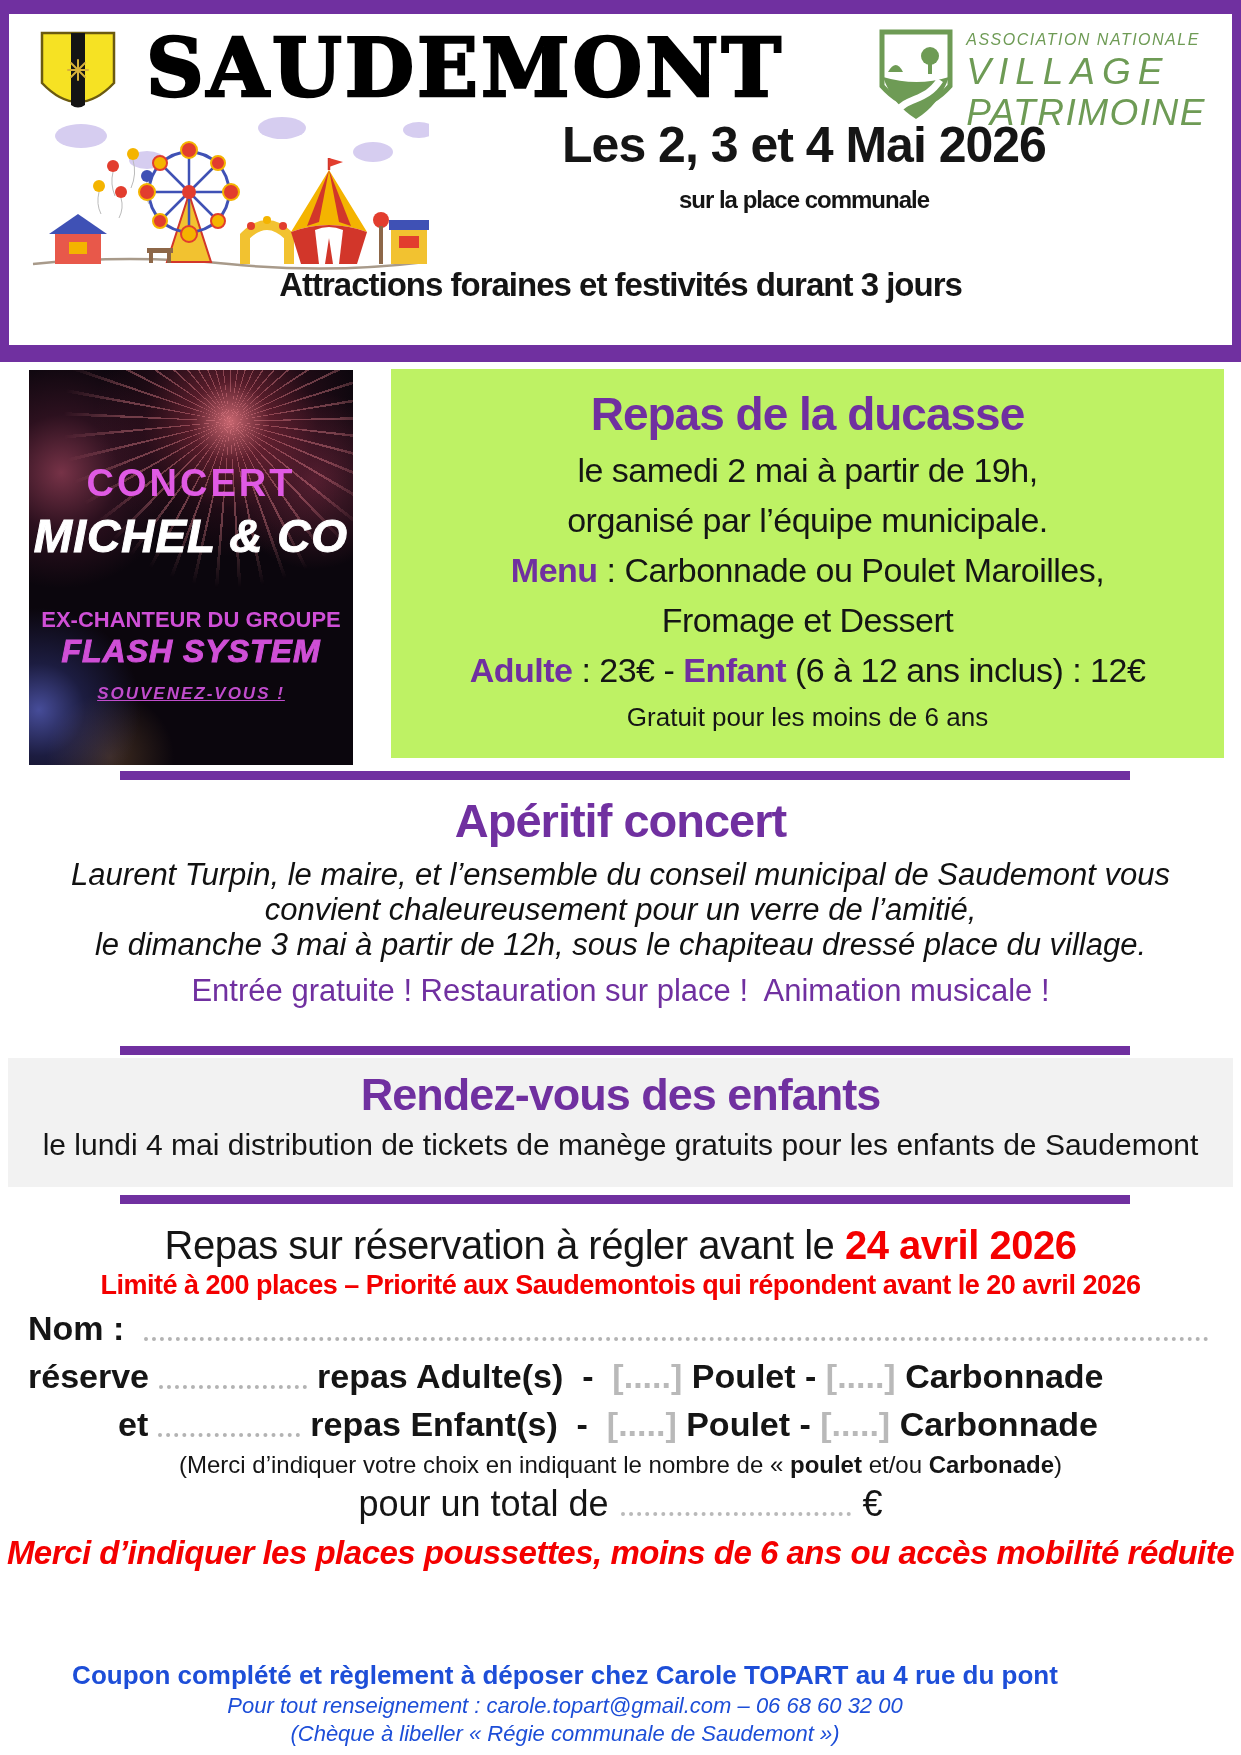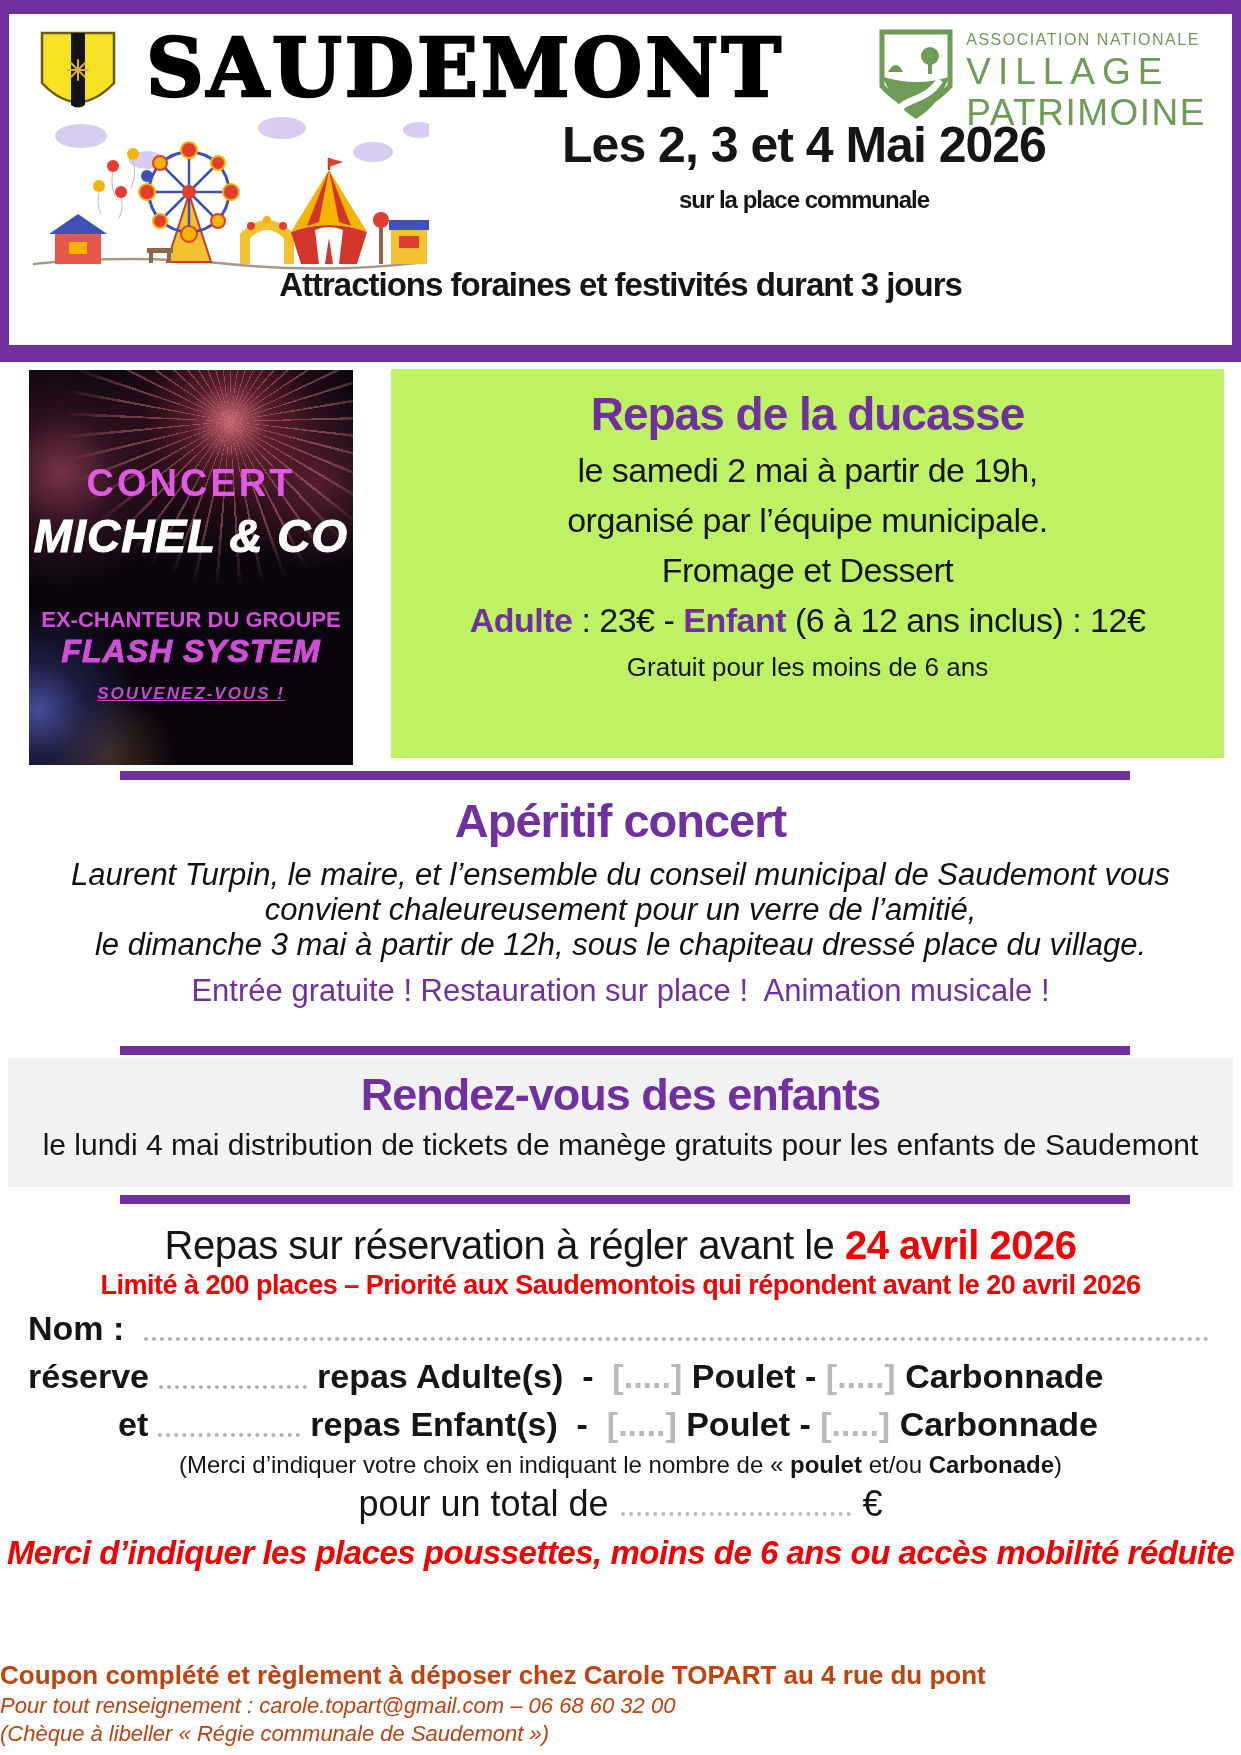--- a/index.html
+++ b/index.html
@@ -7,21 +7,21 @@
         font-family:"Liberation Sans",sans-serif;color:#111;}
 
   
   .header{position:absolute;left:0;top:0;width:1241px;height:362px;box-sizing:border-box;
           background:#fff;border:9px solid #7030a0;border-top-width:14px;border-bottom-width:17px;}
   .shield{position:absolute;left:30px;top:16px;}
   .saudemont{position:absolute;left:116px;top:6px;width:680px;text-align:center;
              font-family:"DejaVu Serif",serif;font-weight:bold;font-size:80px;line-height:96px;
              letter-spacing:3px;color:#000;-webkit-text-stroke:2.5px #000;}
   .vp-logo{position:absolute;right:26px;top:14px;display:flex;gap:12px;align-items:flex-start;}
-  .vp-text{color:#6e9b55;line-height:1;}
+  .vp-text{color:#6e9b55;line-height:1;font-style:italic;}
   .vp-line1{font-size:16px;letter-spacing:1.5px;margin-top:4px;}
   .vp-line2{font-size:37px;letter-spacing:7px;margin-top:5px;}
   .vp-line3{font-size:37px;letter-spacing:1.5px;margin-top:4px;}
   .carnival{position:absolute;left:20px;top:100px;}
   .hdr-date{position:absolute;left:400px;top:102px;width:790px;text-align:center;
             font-size:50px;font-weight:bold;letter-spacing:-1px;color:#151515;}
   .hdr-place{position:absolute;left:400px;top:172px;width:790px;text-align:center;
              font-size:24px;font-weight:bold;letter-spacing:-1px;color:#151515;}
   .hdr-attr{position:absolute;left:0;top:252px;width:100%;text-align:center;
             font-size:33px;font-weight:bold;letter-spacing:-1px;color:#151515;}
@@ -84,21 +84,21 @@
   .bracket{color:#b9b9b9;}
   .indent-child{margin-left:118px;}
   .resa-note{margin-top:4px;text-align:center;font-size:24px;line-height:30px;color:#151515;}
   .resa-note b{font-weight:bold;}
   .resa-total{margin-top:2px;text-align:center;font-size:36px;line-height:44px;color:#151515;}
   .dots-inline{display:inline-block;width:230px;height:30px;border-bottom:4px dotted #b9b9b9;margin:0 12px;}
   .resa-warning{margin-top:6px;text-align:center;font-size:33px;line-height:42px;font-weight:bold;
                 font-style:italic;color:#f40000;letter-spacing:-0.5px;}
 
   
-  .footer{position:absolute;left:0;top:1658px;width:1130px;color:#c2410c;}
+  .footer{position:absolute;left:0;top:1658px;width:1130px;text-align:center;color:#1d4ed8;}
   .foot1{font-size:26px;line-height:34px;font-weight:bold;}
   .foot2{font-size:22px;line-height:28px;font-style:italic;}
   .foot3{font-size:22px;line-height:28px;font-style:italic;}
 </style>
 </head>
 <body>
 
 <div class="page">
 
   <div class="header">
@@ -220,20 +220,21 @@
     <div class="p-michel">MICHEL &amp; CO</div>
     <div class="p-ex">EX-CHANTEUR DU GROUPE</div>
     <div class="p-flash">FLASH SYSTEM</div>
     <div class="p-souvenez">SOUVENEZ-VOUS !</div>
   </div>
 
   <div class="repas-box">
     <div class="repas-title">Repas de la ducasse</div>
     <div class="repas-line">le samedi 2 mai à partir de 19h,</div>
     <div class="repas-line">organisé par l’équipe municipale.</div>
+    <div class="repas-line"><span class="purple-b">Menu</span><span> : Carbonnade ou Poulet Maroilles,</span></div>
     <div class="repas-line">Fromage et Dessert</div>
     <div class="repas-line"><span class="purple-b">Adulte</span><span> : 23€ - </span><span class="purple-b">Enfant</span><span> (6 à 12 ans inclus) : 12€</span></div>
     <div class="repas-free">Gratuit pour les moins de 6 ans</div>
   </div>
 
   <div class="divider div1"></div>
 
   <div class="aperitif">
     <div class="aper-title">Apéritif concert</div>
     <div class="aper-it">Laurent Turpin, le maire, et l’ensemble du conseil municipal de Saudemont vous</div>

